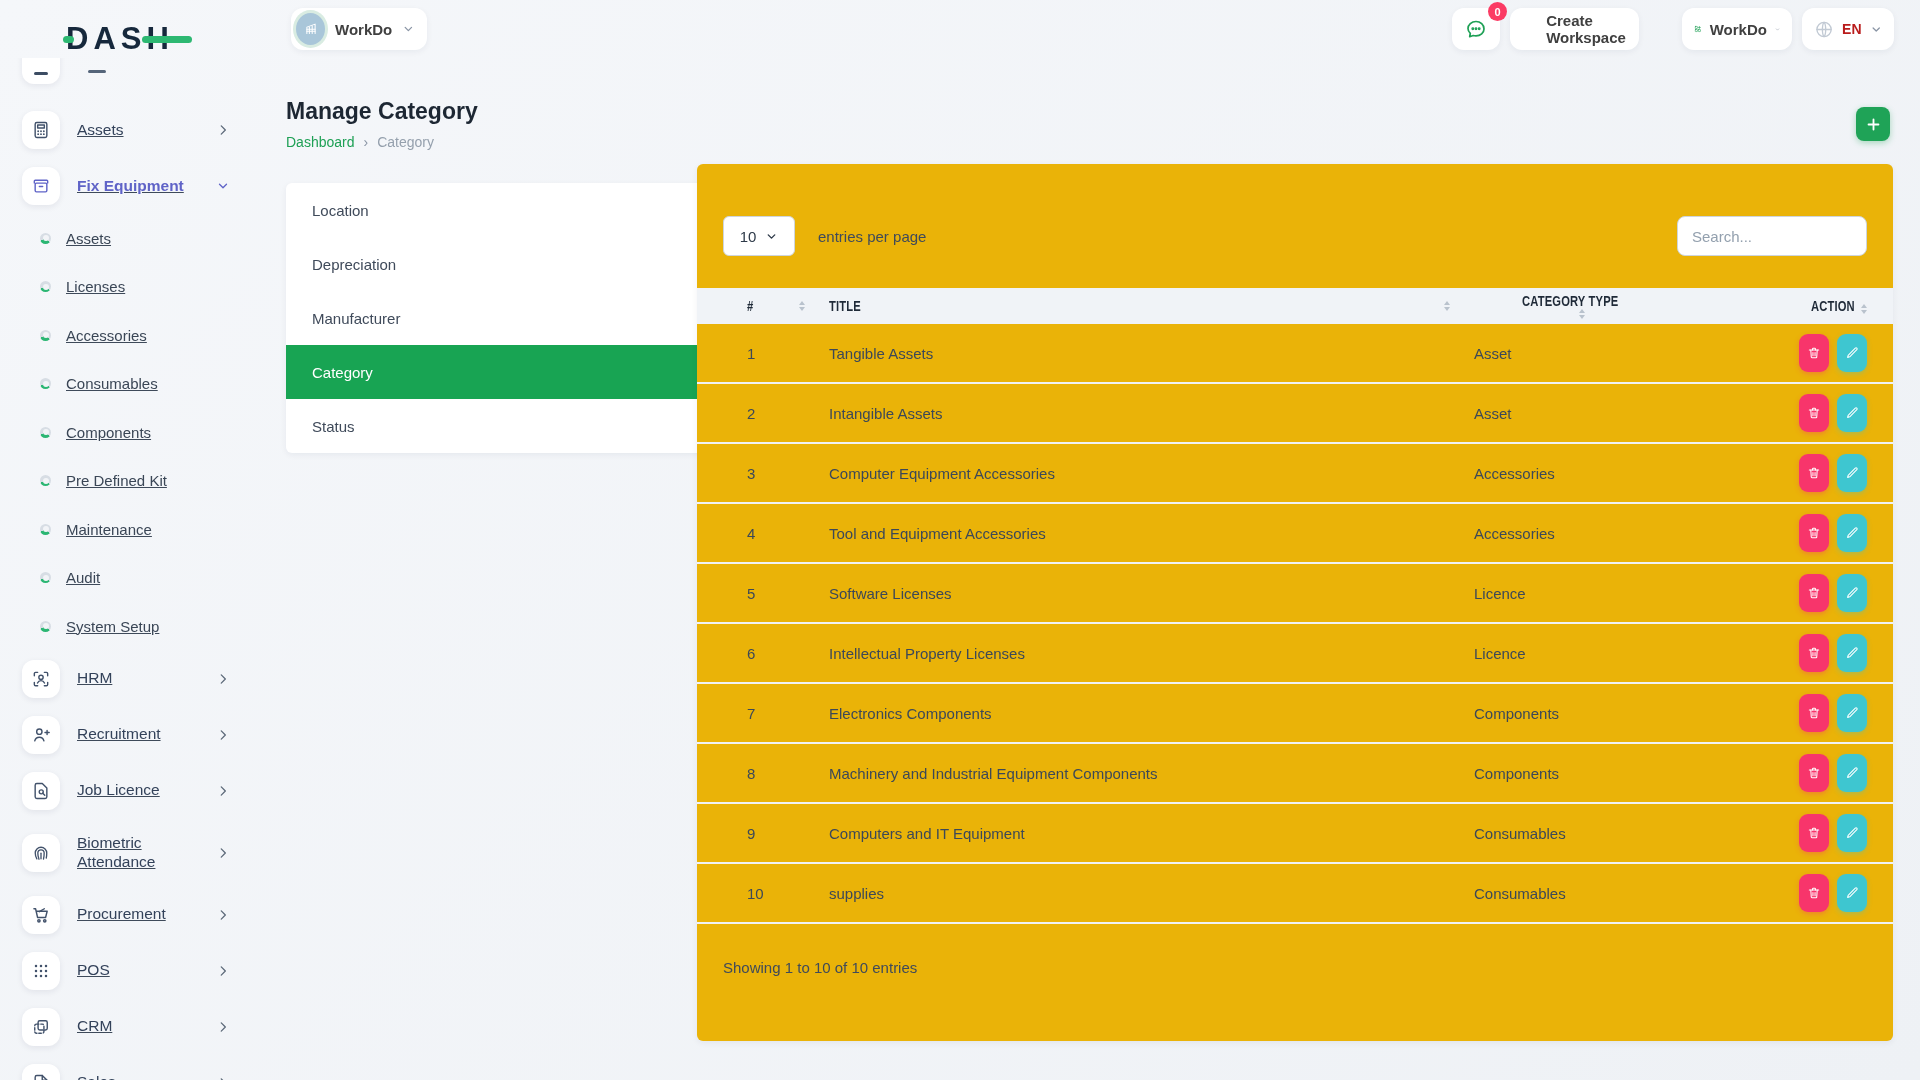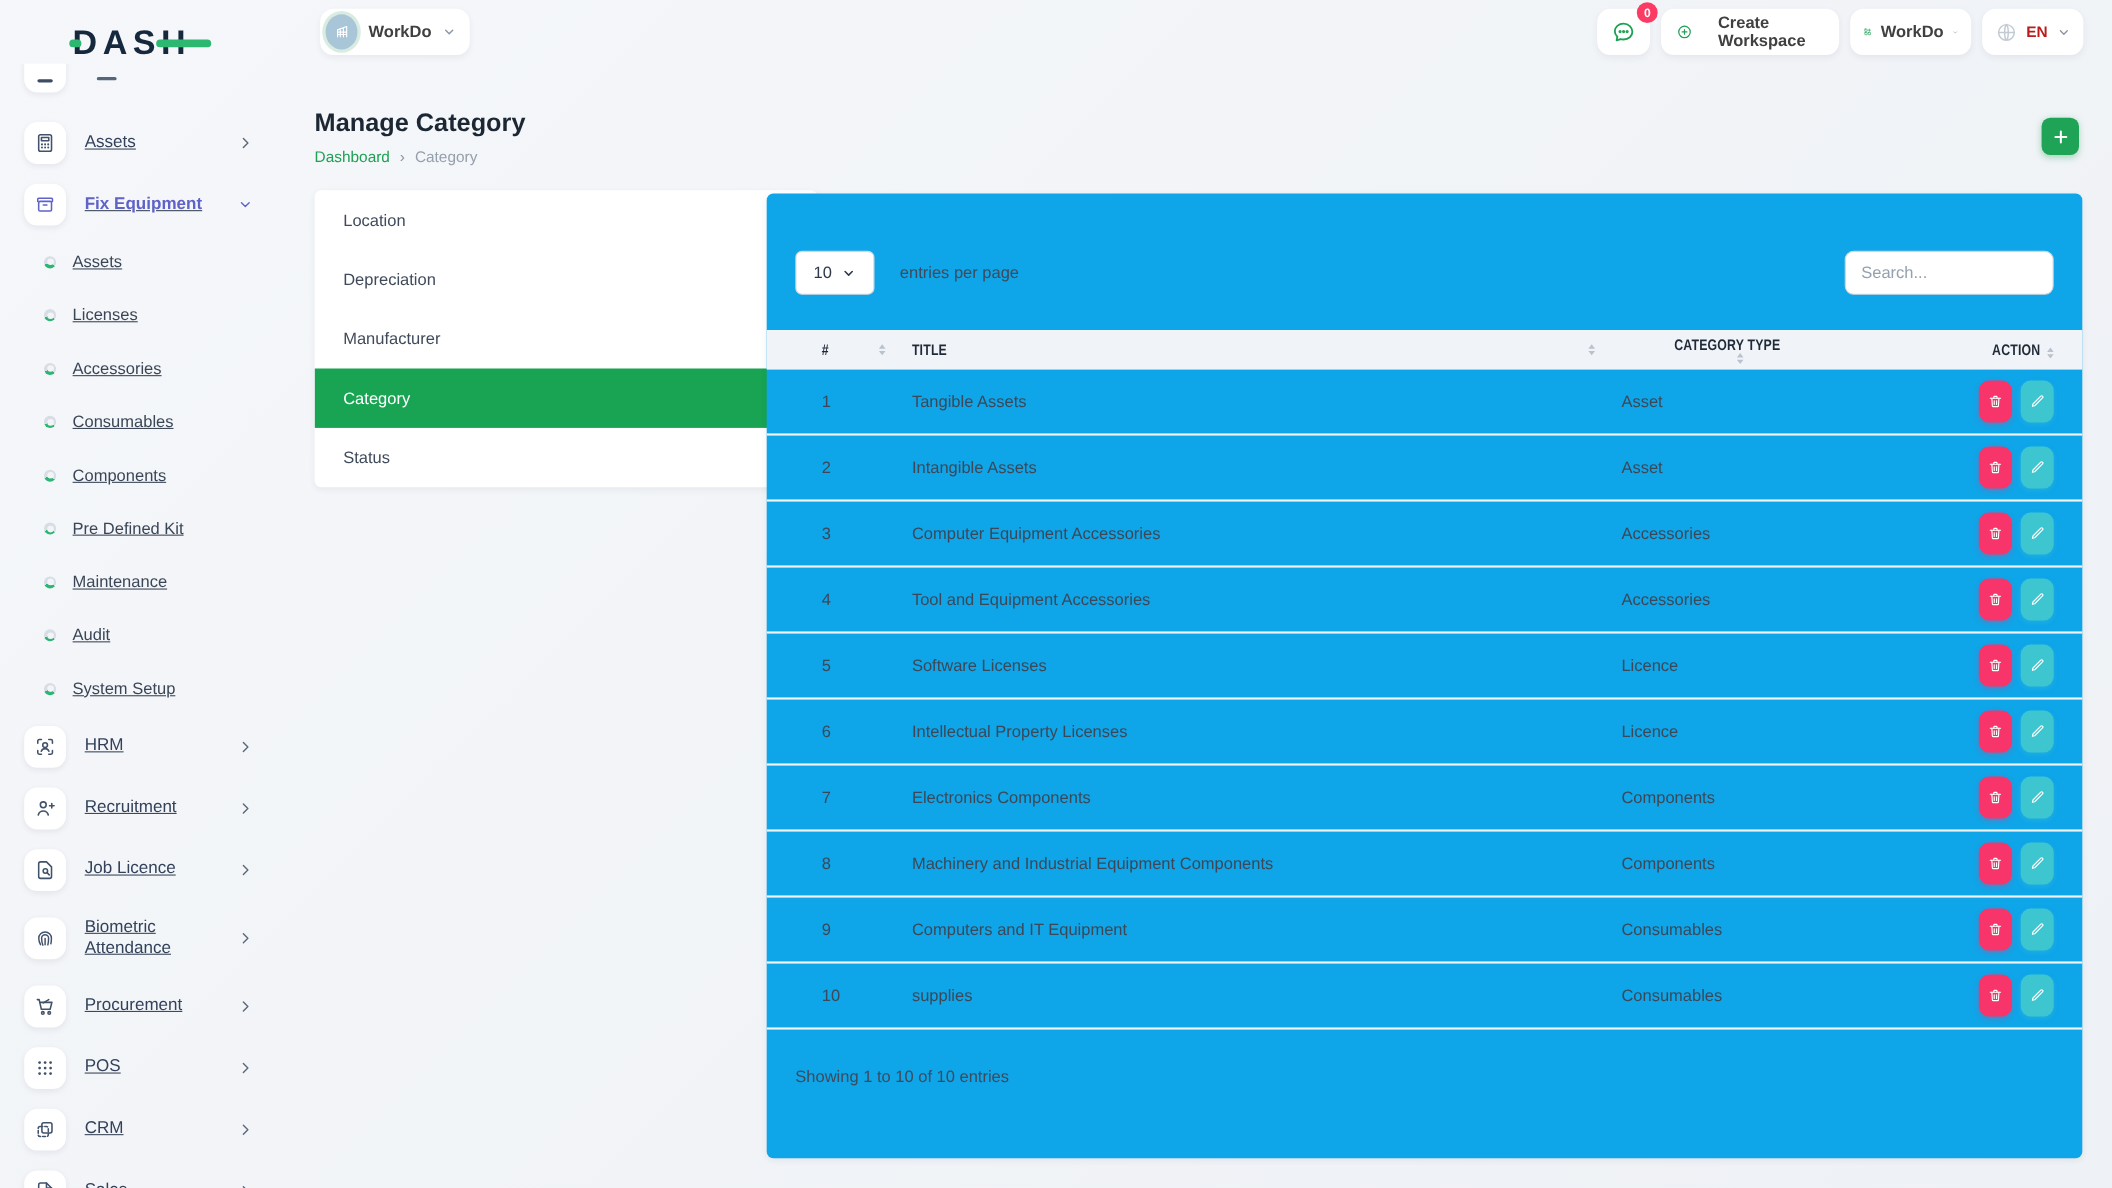--- a/index.html
+++ b/index.html
@@ -23,21 +23,21 @@
     box-shadow:0 2px 6px rgba(25,39,62,.06); display:flex; align-items:center; cursor:pointer;
   }
   .ws-pill { left:291px; width:136px; padding:0 12px 0 5px; gap:10px; }
   .avatar { width:32px; height:32px; border-radius:50%; background:#a9c6d9; display:flex; align-items:center; justify-content:center; box-shadow:0 0 0 3px #d9ece2; }
   .pill-label { font-size:15px; font-weight:600; color:#404040; }
   .chev-dn { color:#8a95a5; }
 
   .msg-pill { left:1452px; width:48px; justify-content:center; }
   .badge { position:absolute; top:-6px; right:-7px; min-width:19px; height:19px; background:#fb3b64; color:#fff;
     border-radius:50%; font-size:11px; font-weight:700; display:flex; align-items:center; justify-content:center; }
-  .create-pill { left:1510px; width:162px; padding:0 14px; gap:23px; justify-content:center; }
+  .create-pill { left:1510px; width:129px; padding:0 14px; gap:23px; justify-content:center; }
   .workdo-pill { left:1682px; width:110px; padding:0 12px; gap:8px; justify-content:center; }
   .lang-pill { left:1802px; width:92px; padding:0 12px; gap:8px; justify-content:center; }
   .lang-label { font-size:14px; font-weight:700; color:#b91c1c; }
 
   
   .sidebar { position:absolute; top:58px; left:0; bottom:0; width:260px; overflow:hidden;text-decoration:underline; }
   .partial-item { position:absolute; top:-12px; left:22px; width:38px; height:38px; background:#fff;
     border-radius:12px; box-shadow:0 2px 6px rgba(20,30,60,.08); }
   .partial-item::after { content:''; position:absolute; left:12px; bottom:9px; width:14px; height:3px; background:#3c4c63; border-radius:2px; }
   .partial-label { position:absolute; top:12px; left:88px; width:18px; height:3px; background:#55657a; border-radius:2px; }
@@ -63,31 +63,31 @@
   .page-title { position:absolute; left:286px; top:98px; font-size:23px; font-weight:700; color:#1d2733; }
   .breadcrumb { position:absolute; left:286px; top:134px; display:flex; align-items:flex-start; gap:9px; font-size:14px; }
   .bc-link { color:#1ea055; cursor:pointer; }
   .bc-sep { color:#8a95a5; }
   .bc-current { color:#95a0ad; }
   .add-btn { position:absolute; left:1856px; top:107px; width:34px; height:34px; background:#1fa357; border:none;
     border-radius:8px; color:#fff; display:flex; align-items:center; justify-content:center; cursor:pointer;
     box-shadow:0 2px 6px rgba(31,163,87,.35); }
 
   
-  .submenu-card { position:absolute; left:286px; top:173px; width:457px; background:#fff; border-radius:6px;
+  .submenu-card { position:absolute; left:286px; top:183px; width:457px; background:#fff; border-radius:6px;
     box-shadow:0 2px 6px rgba(25,39,62,.06); overflow:hidden; padding:0; }
   .submenu-item { position:relative; display:flex; align-items:center; height:54px; padding:0 28px 0 26px;
     justify-content:space-between; cursor:pointer; }
   .submenu-label { font-size:15px; font-weight:500; color:#3f4a5a; }
   .submenu-chev { color:#9aa4b2; }
   .submenu-item.active { background:#18a453; }
   .submenu-item.active .submenu-label, .submenu-item.active .submenu-chev { color:#fff; }
 
   
-  .table-card { position:absolute; left:697px; top:176px; width:1196px; height:877px; background:#0ea5e9;
+  .table-card { position:absolute; left:697px; top:164px; width:1196px; height:877px; background:#eab308;
     border-radius:6px; box-shadow:0 2px 6px rgba(25,39,62,.06); }
   .controls { position:absolute; top:52px; left:26px; right:26px; height:40px; display:flex; align-items:center; }
   .page-size { height:40px; width:72px; border:1px solid #ced5dd; border-radius:6px; background:#fff;
     display:flex; align-items:center; justify-content:center; gap:9px; font-size:15px; color:#2e3a49; cursor:pointer; }
   .entries-label { margin-left:23px; font-size:15px; color:#3f4a5a; }
   .search-input { margin-left:auto; width:190px; height:40px; border:1px solid #ced5dd; border-radius:8px;
     padding:0 14px; font-size:15px; color:#3e4a5a; font-family:"Liberation Sans",sans-serif; outline:none; background:#fff; }
   .search-input::placeholder { color:#93a0ae; }
 
   .thead { position:absolute; top:124px; left:0; right:0; height:36px; background:#f0f3f7;

